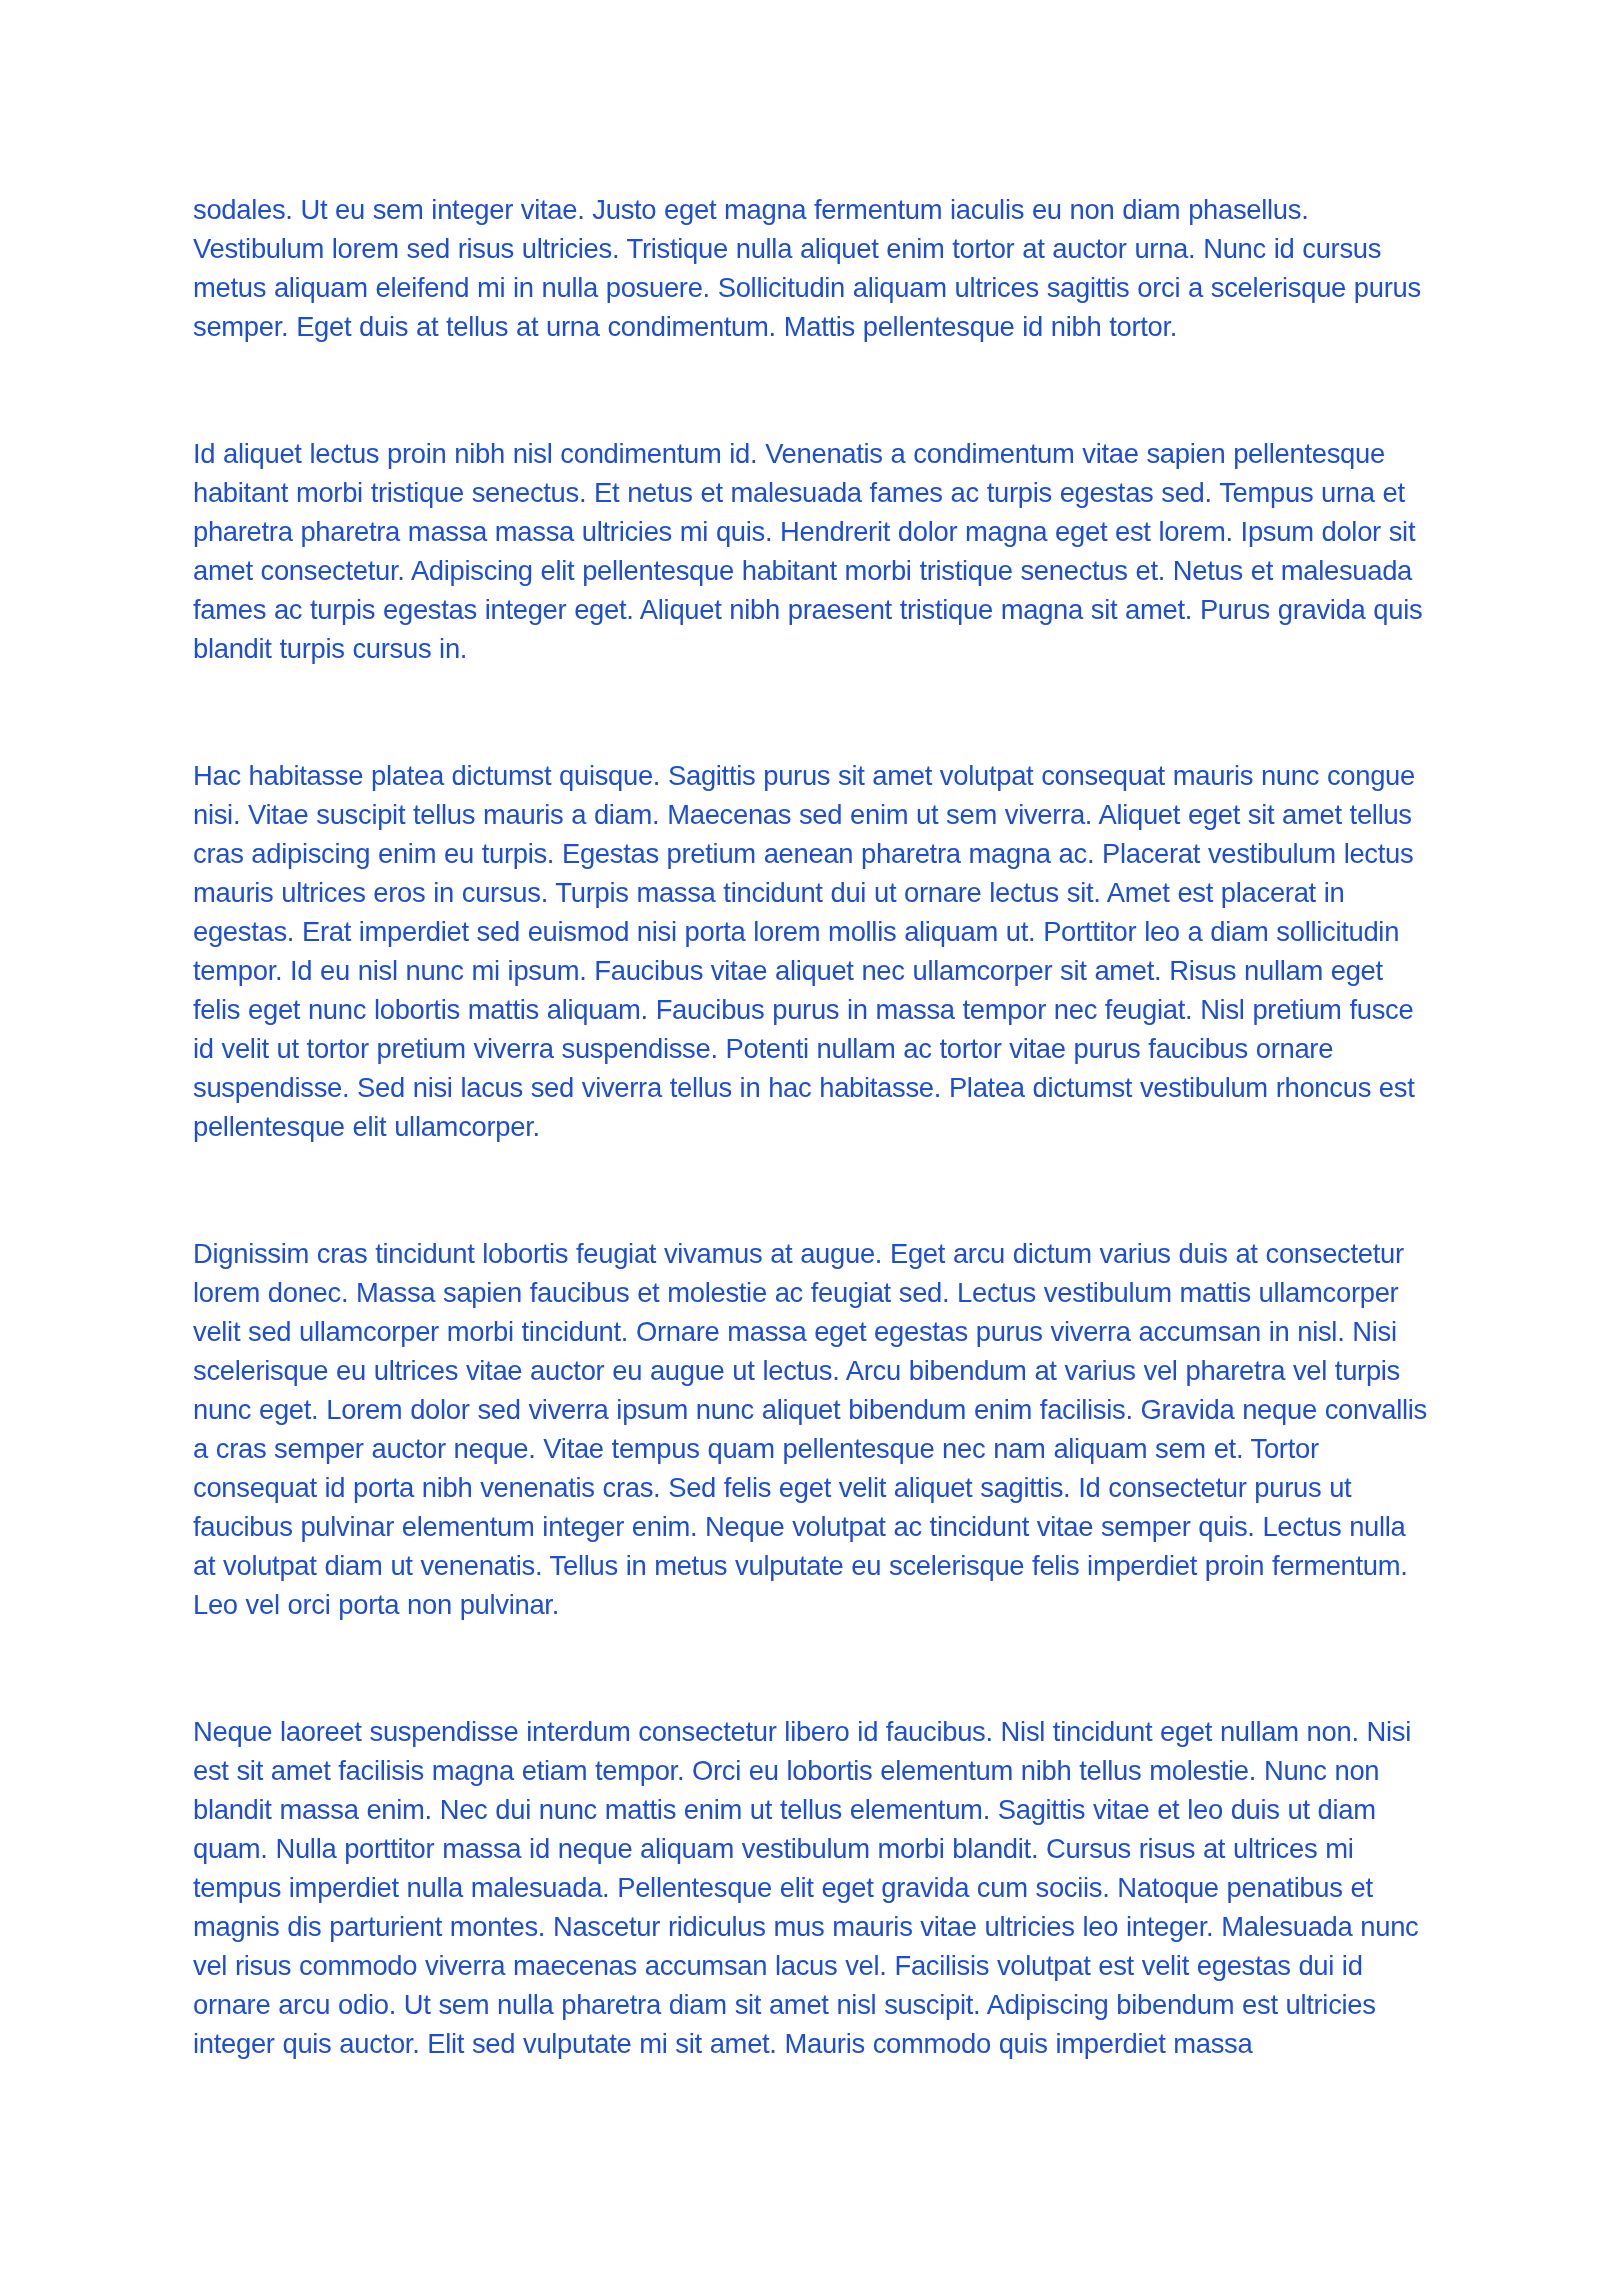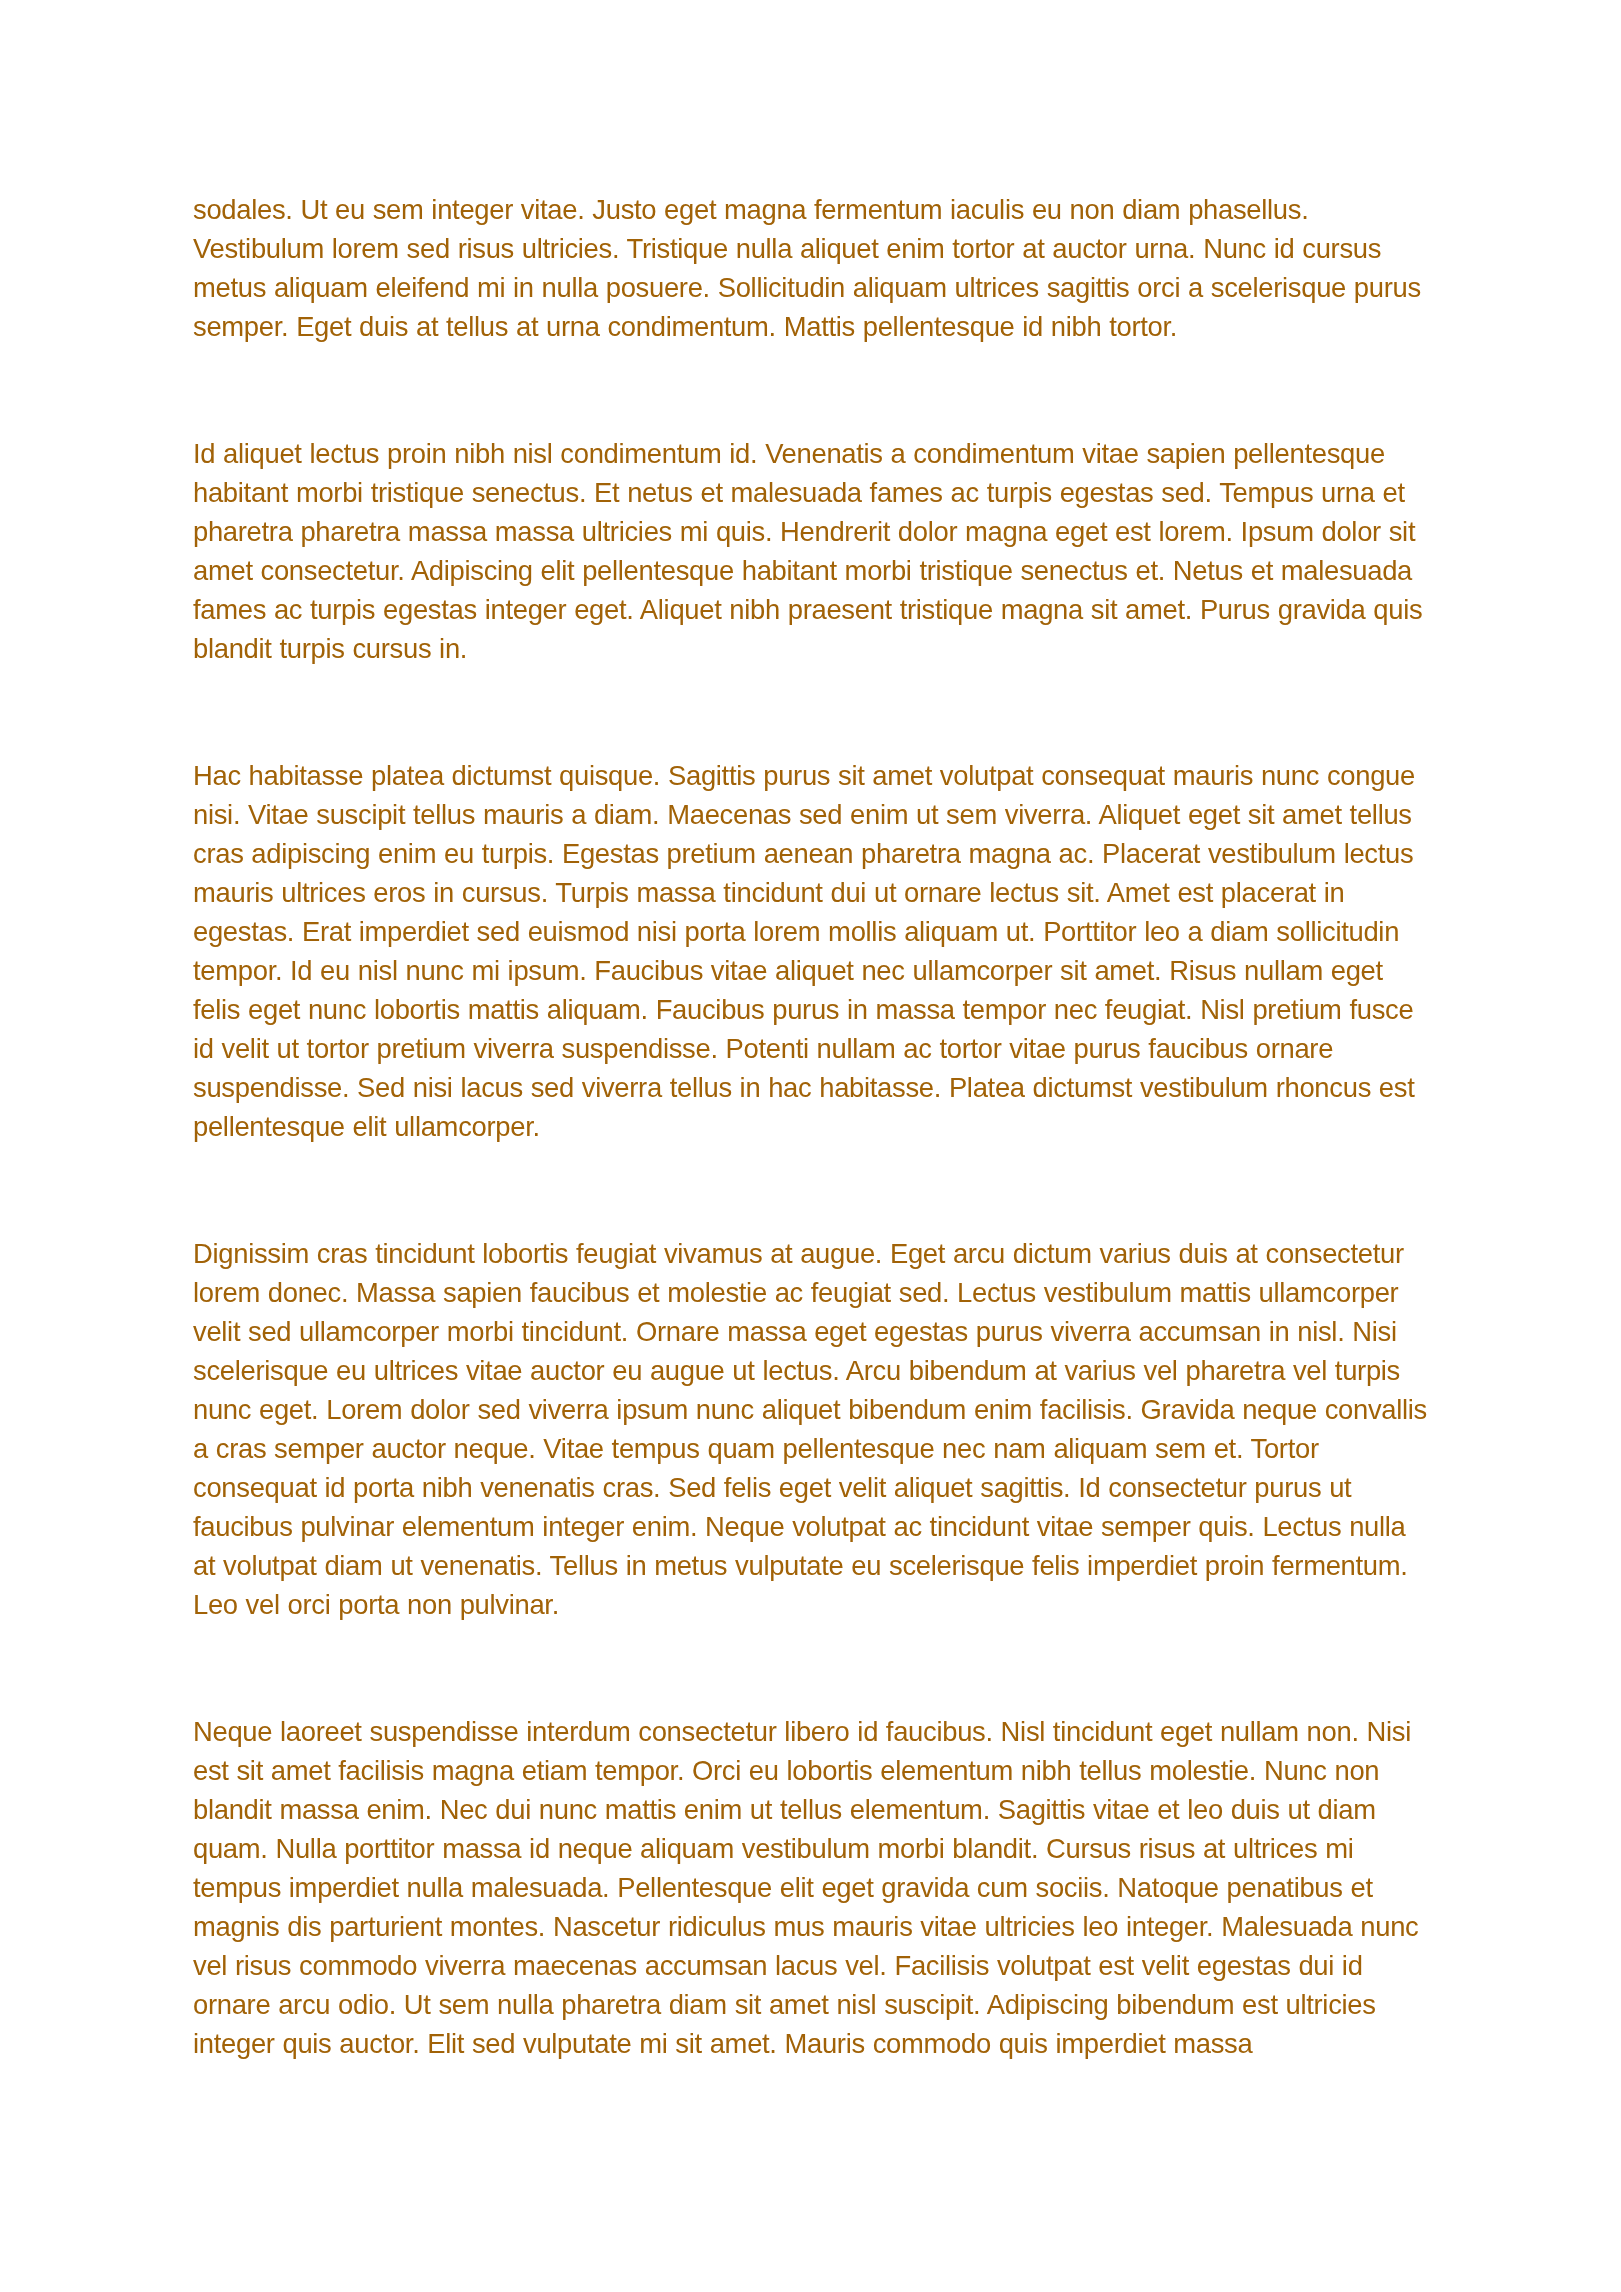--- a/index.html
+++ b/index.html
@@ -21,21 +21,21 @@
     padding: 190px 193px 0 193px;
   }
   .content {
     width: 1235px;
   }
   .content p {
     font-family: "Liberation Sans", sans-serif;
     font-size: 27.4px;
     line-height: 39px;
     letter-spacing: -0.3px;
-    color: #a16207;
+    color: #1d4ed8;
     text-align: left;
     margin: 0 0 88px 0;
     word-spacing: 0.5px;
   }
   .content p:last-child {
     margin-bottom: 0;
   }
 </style>
 </head>
 <body>

